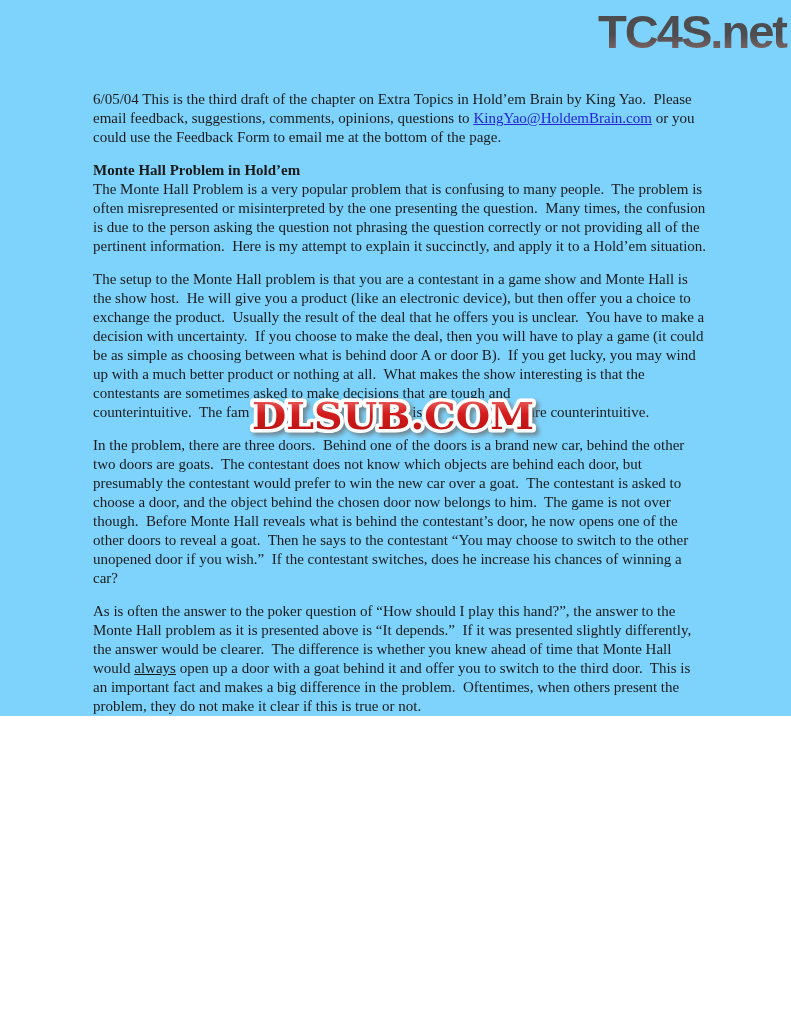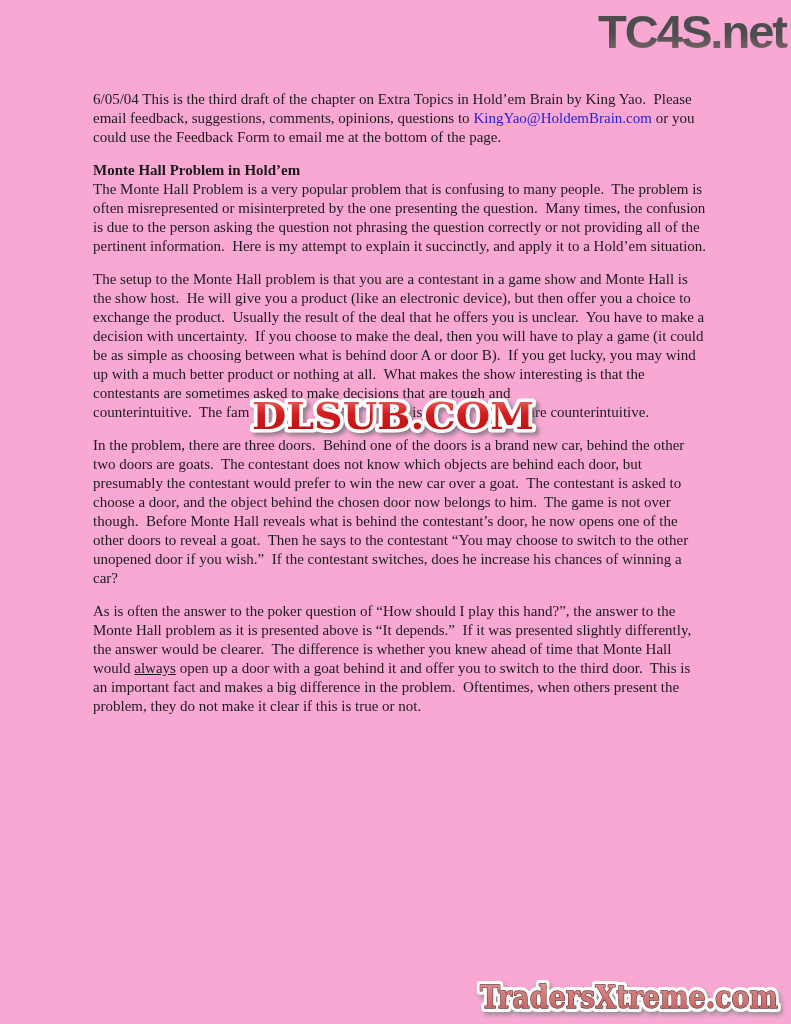--- a/index.html
+++ b/index.html
@@ -1,22 +1,22 @@
 <!DOCTYPE html>
 <html><head>
 <meta charset="utf-8">
 <style>
   html,body{margin:0;padding:0;background:#ffffff;}
-  .page{position:relative;width:791px;height:1024px;background:#f9a8d4;overflow:hidden;margin:0;font-family:"Liberation Serif",serif;}
+  .page{position:relative;width:791px;height:716px;background:#7dd3fc;overflow:hidden;margin:0;font-family:"Liberation Serif",serif;}
   .content{position:absolute;left:93px;top:90px;width:614px;font-size:15px;line-height:19px;color:#1a1a1a;}
   .content p{margin:0 0 14px 0;white-space:normal;}
   .content span,.content a,.content b,.content u{white-space:pre-wrap;}
   .content b{font-weight:bold;}
   .content u{margin-top:34px;}
-  a.email{color:#2323d9;cursor:pointer;}
+  a.email{color:#2323d9;text-decoration:underline;cursor:pointer;}
   .occluded{position:relative;display:block;}
   .gap{display:inline-block;height:1px;}
   .g1{width:163px;}
   .g2{width:106px;}
   .wm{position:absolute;z-index:5;pointer-events:none;}
   .wm-tc4s{left:594px;top:2px;}
   .wm-dlsub{left:150px;top:-15px;filter:drop-shadow(3px 3px 2px rgba(110,110,110,0.75));}
   .wm-traders{left:472px;top:972px;filter:drop-shadow(2px 3px 2px rgba(140,140,140,0.85));}
   svg text{user-select:none;}
 </style>

